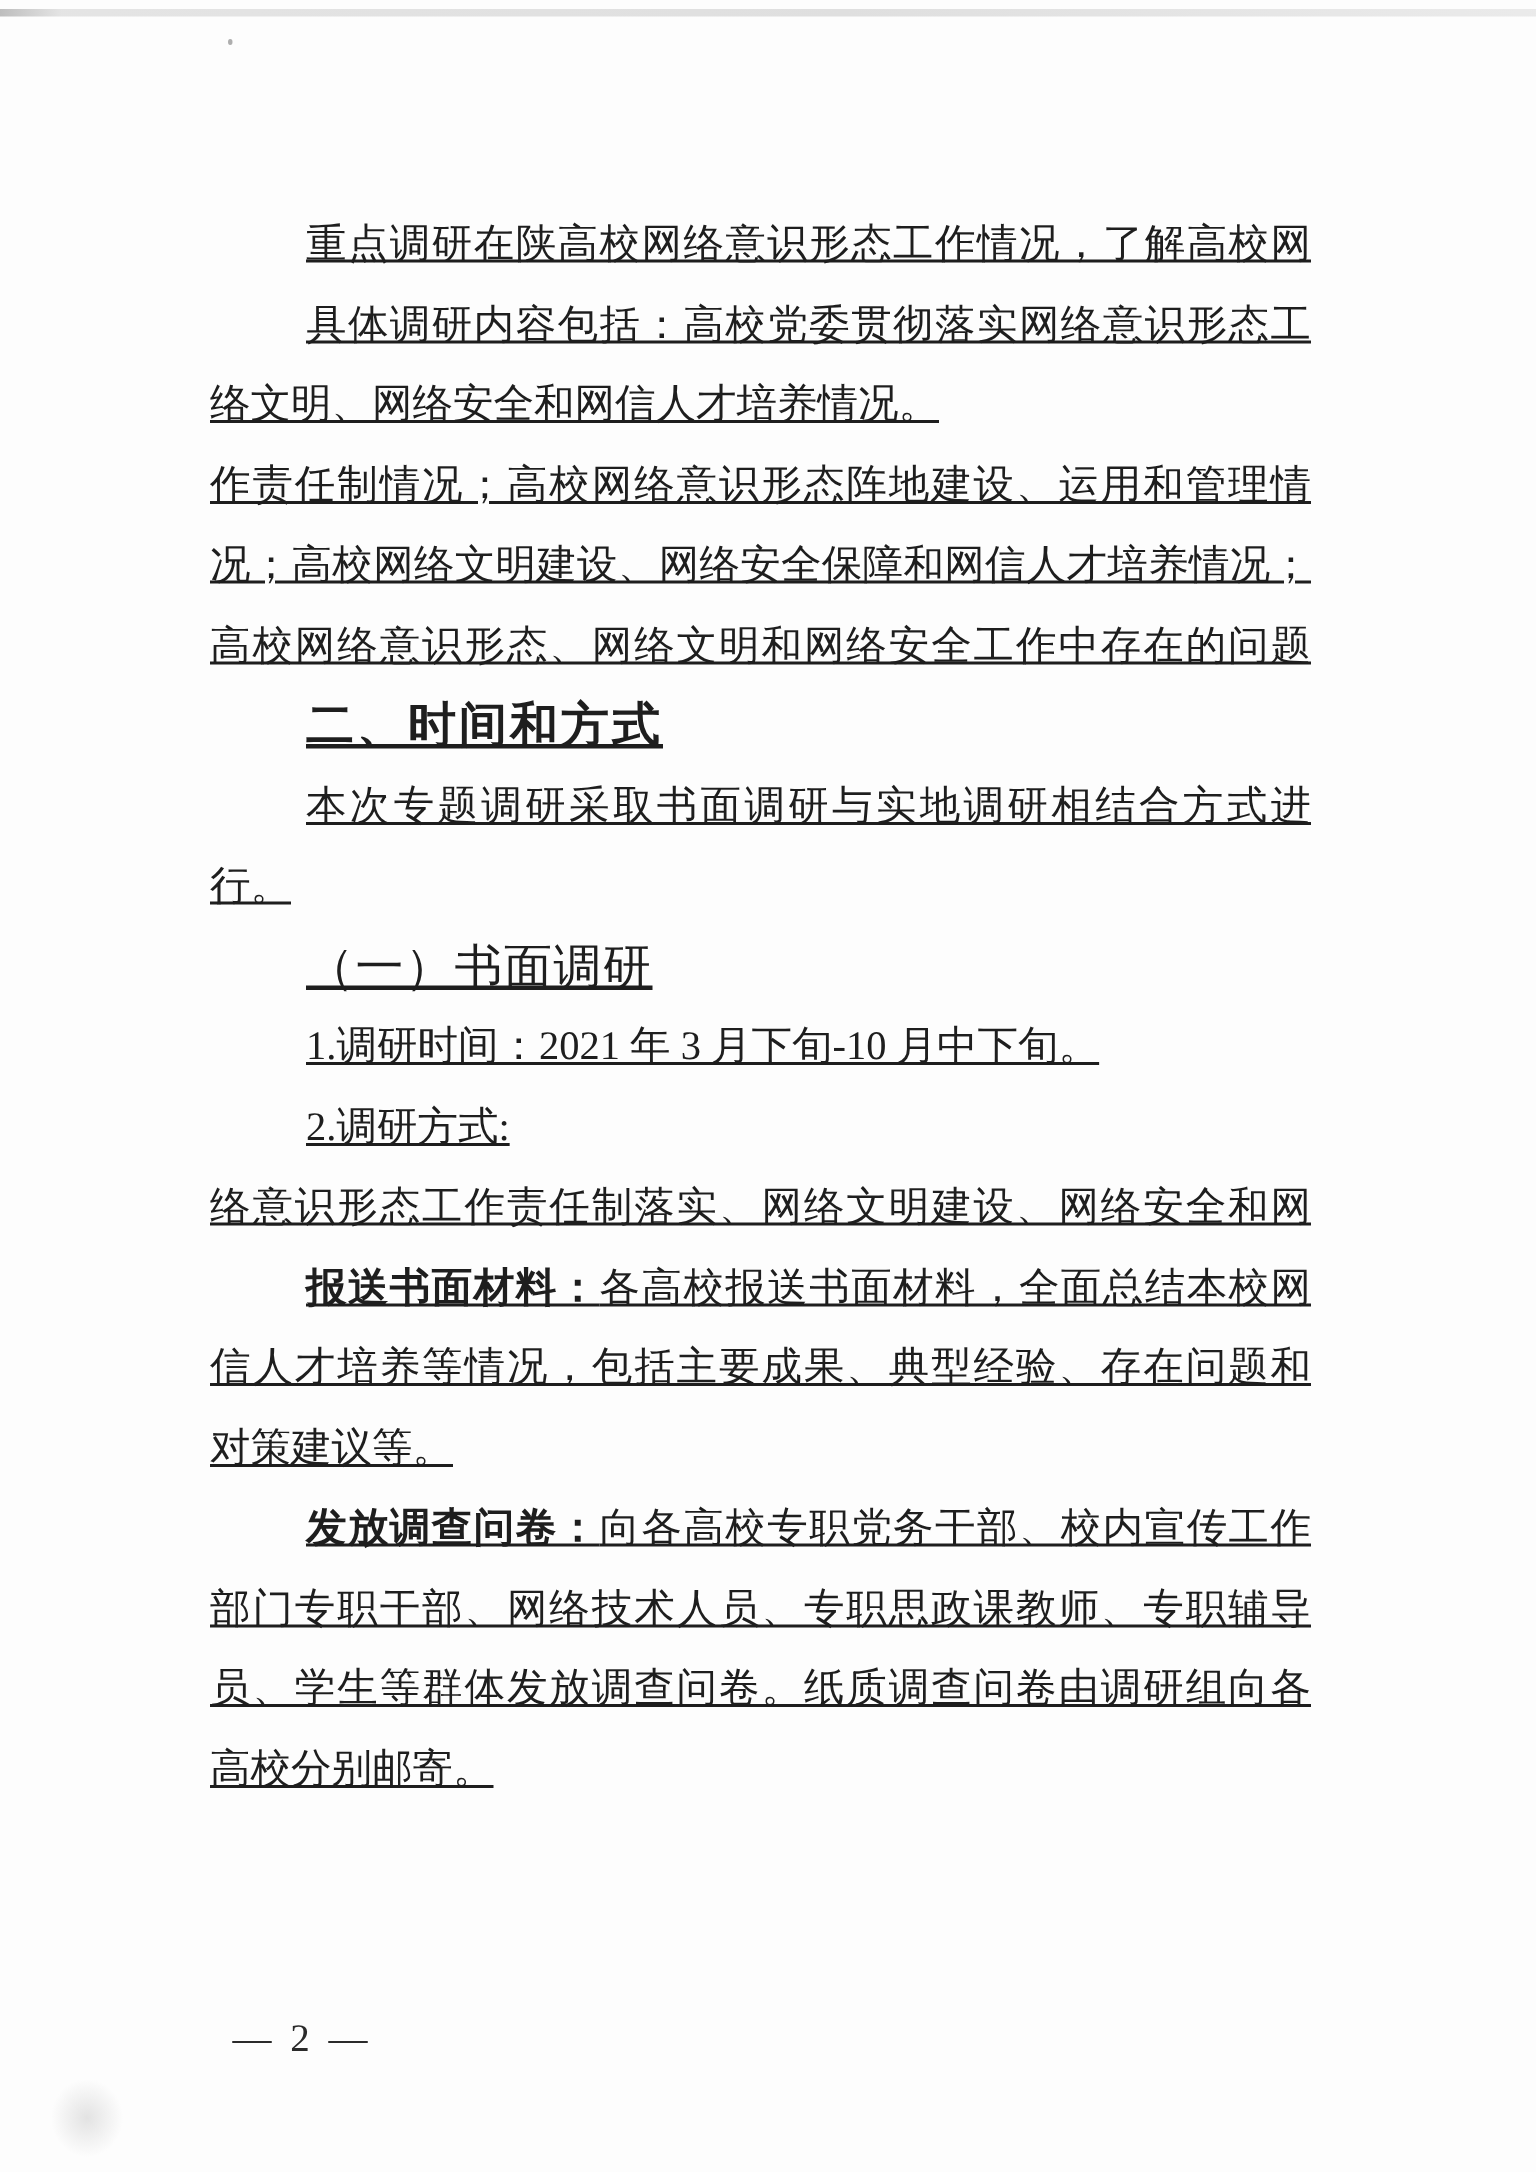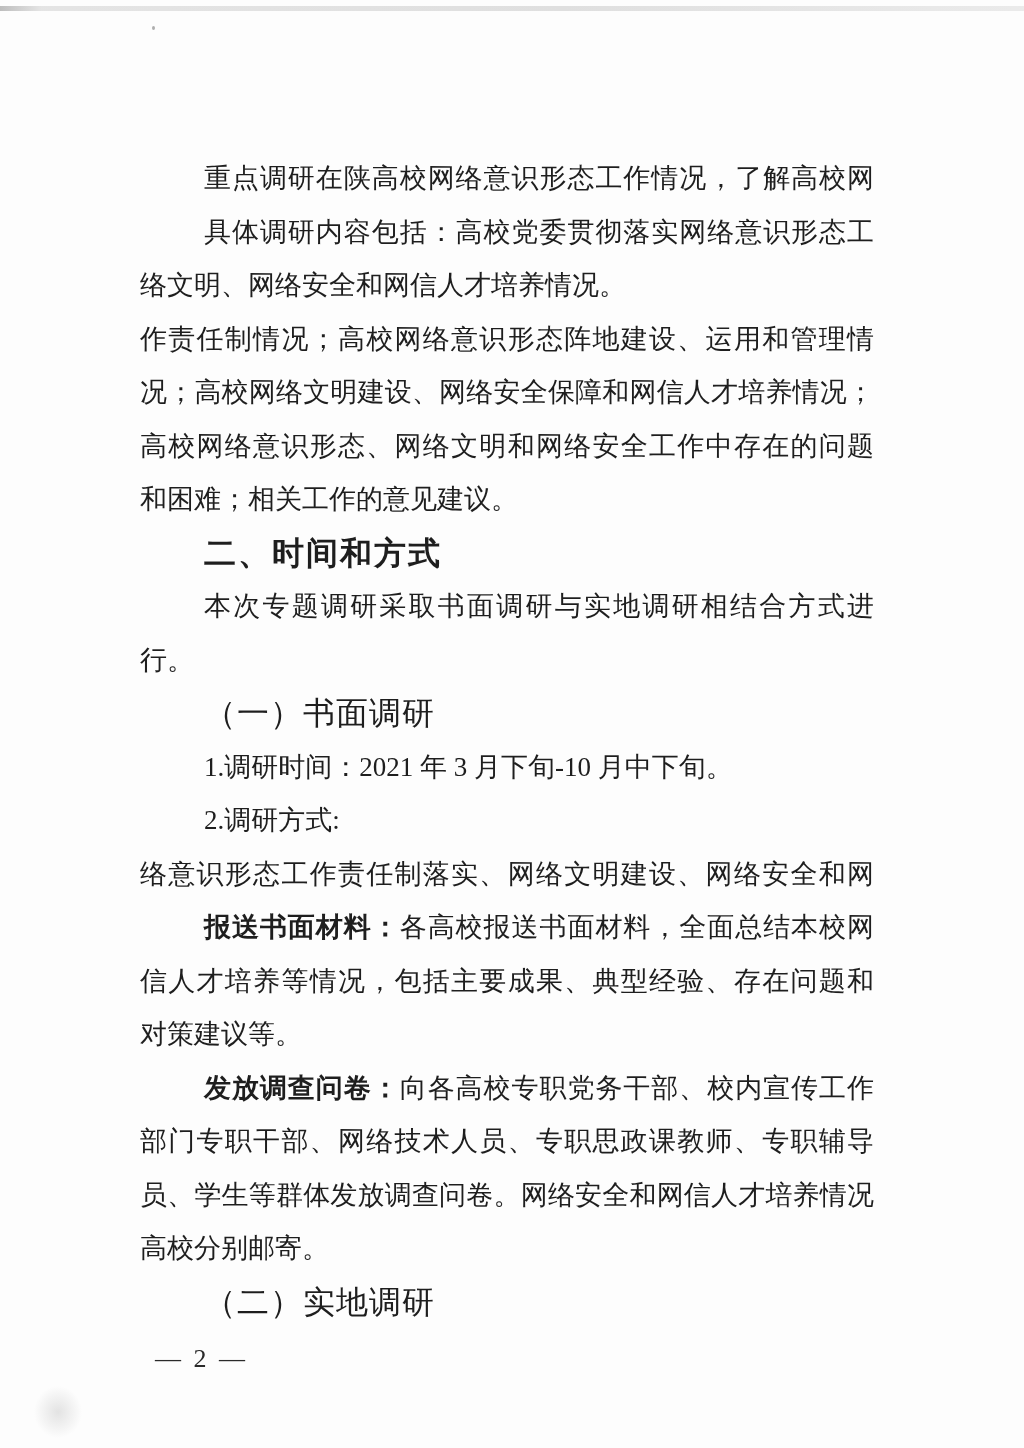--- a/index.html
+++ b/index.html
@@ -6,22 +6,23 @@
   body {
     width: 1024px; height: 1448px;
     background: #fdfdfd;
     color: #1e1e1e;
     font-family: "Liberation Serif", "DejaVu Serif", serif;
     position: relative;
     overflow: hidden;
   }
   .content {
     position: absolute;
-    left: 140px; top: 152px;
+    left: 140px; top: 136px;
     width: 734px;
+    text-decoration: underline;
   }
   .ln {
     margin: 0;
     height: 53.5px;
     line-height: 53.5px;
     font-size: 27px;
     white-space: nowrap;
   }
   .just {
     white-space: normal;
@@ -83,31 +84,29 @@
 <div class="speck"></div>
 <div class="smudge"></div>
 
 <div class="content">
   <p class="ln ind just">重点调研在陕高校网络意识形态工作情况，了解高校网</p>
   <p class="ln ind just">具体调研内容包括：高校党委贯彻落实网络意识形态工</p>
   <p class="ln">络文明、网络安全和网信人才培养情况。</p>
   <p class="ln just">作责任制情况；高校网络意识形态阵地建设、运用和管理情</p>
   <p class="ln just">况；高校网络文明建设、网络安全保障和网信人才培养情况；</p>
   <p class="ln just">高校网络意识形态、网络文明和网络安全工作中存在的问题</p>
-  <p class="ln">和困难；相关工作的意见建议。</p>
   <p class="ln ind head">二、时间和方式</p>
   <p class="ln ind just">本次专题调研采取书面调研与实地调研相结合方式进</p>
   <p class="ln">行。</p>
   <p class="ln ind kai">（一）书面调研</p>
   <p class="ln ind">1.调研时间：2021 年 3 月下旬-10 月中下旬。</p>
   <p class="ln ind">2.调研方式:</p>
   <p class="ln just">络意识形态工作责任制落实、网络文明建设、网络安全和网</p>
   <p class="ln ind just"><span class="b">报送书面材料：</span><span>各高校报送书面材料，全面总结本校网</span></p>
   <p class="ln just">信人才培养等情况，包括主要成果、典型经验、存在问题和</p>
   <p class="ln">对策建议等。</p>
   <p class="ln ind just"><span class="b">发放调查问卷：</span><span>向各高校专职党务干部、校内宣传工作</span></p>
   <p class="ln just">部门专职干部、网络技术人员、专职思政课教师、专职辅导</p>
-  <p class="ln just">员、学生等群体发放调查问卷。网络安全和网信人才培养情况</p>
+  <p class="ln just">员、学生等群体发放调查问卷。纸质调查问卷由调研组向各</p>
   <p class="ln">高校分别邮寄。</p>
-  <p class="ln ind kai">（二）实地调研</p>
 </div>
 
 <div class="footer">— 2 —</div>
 
 </body></html>

